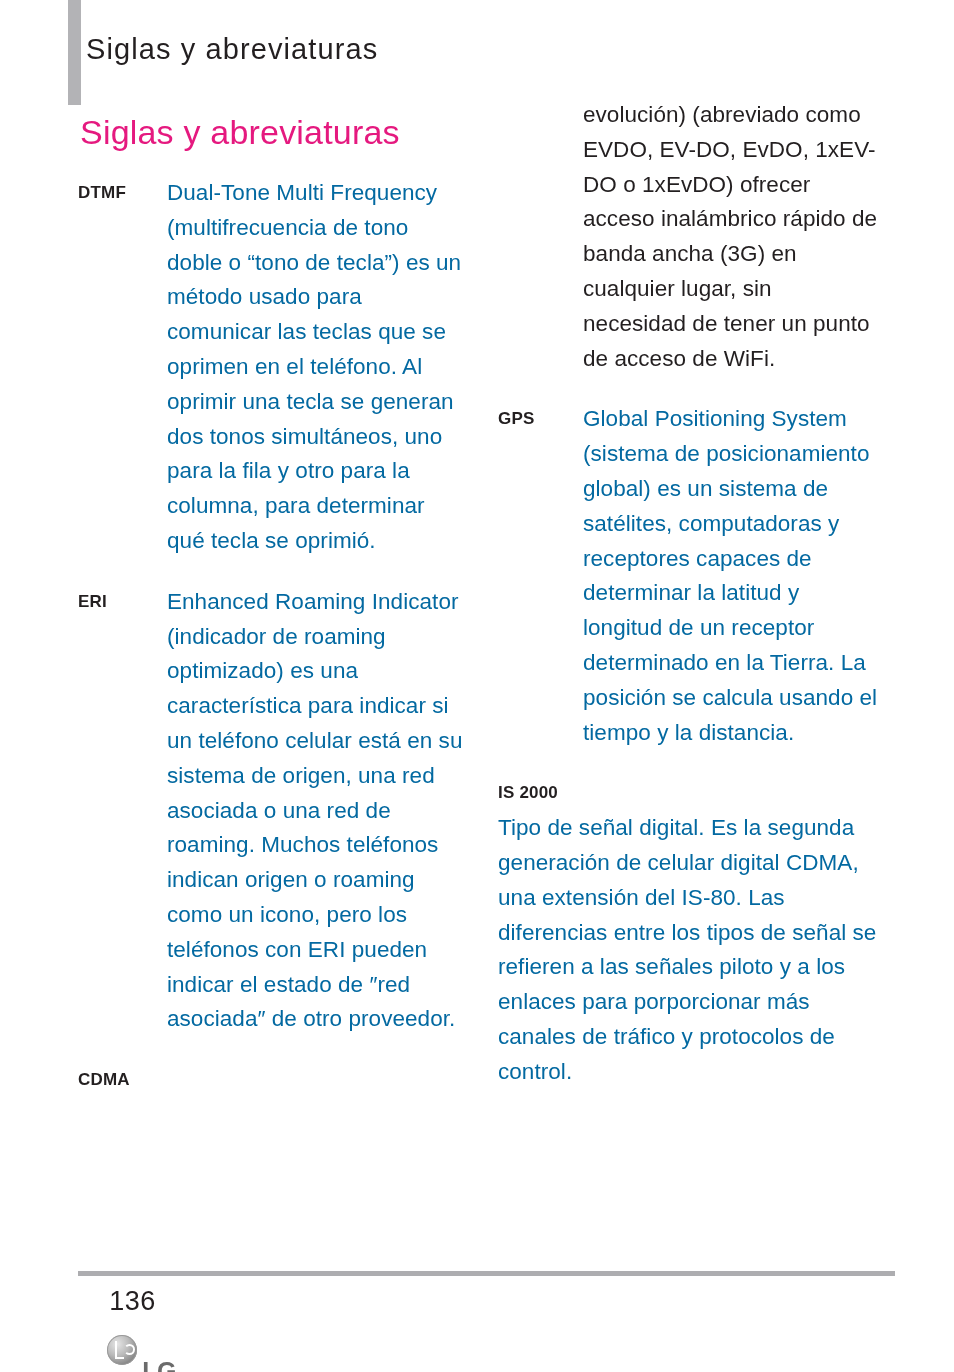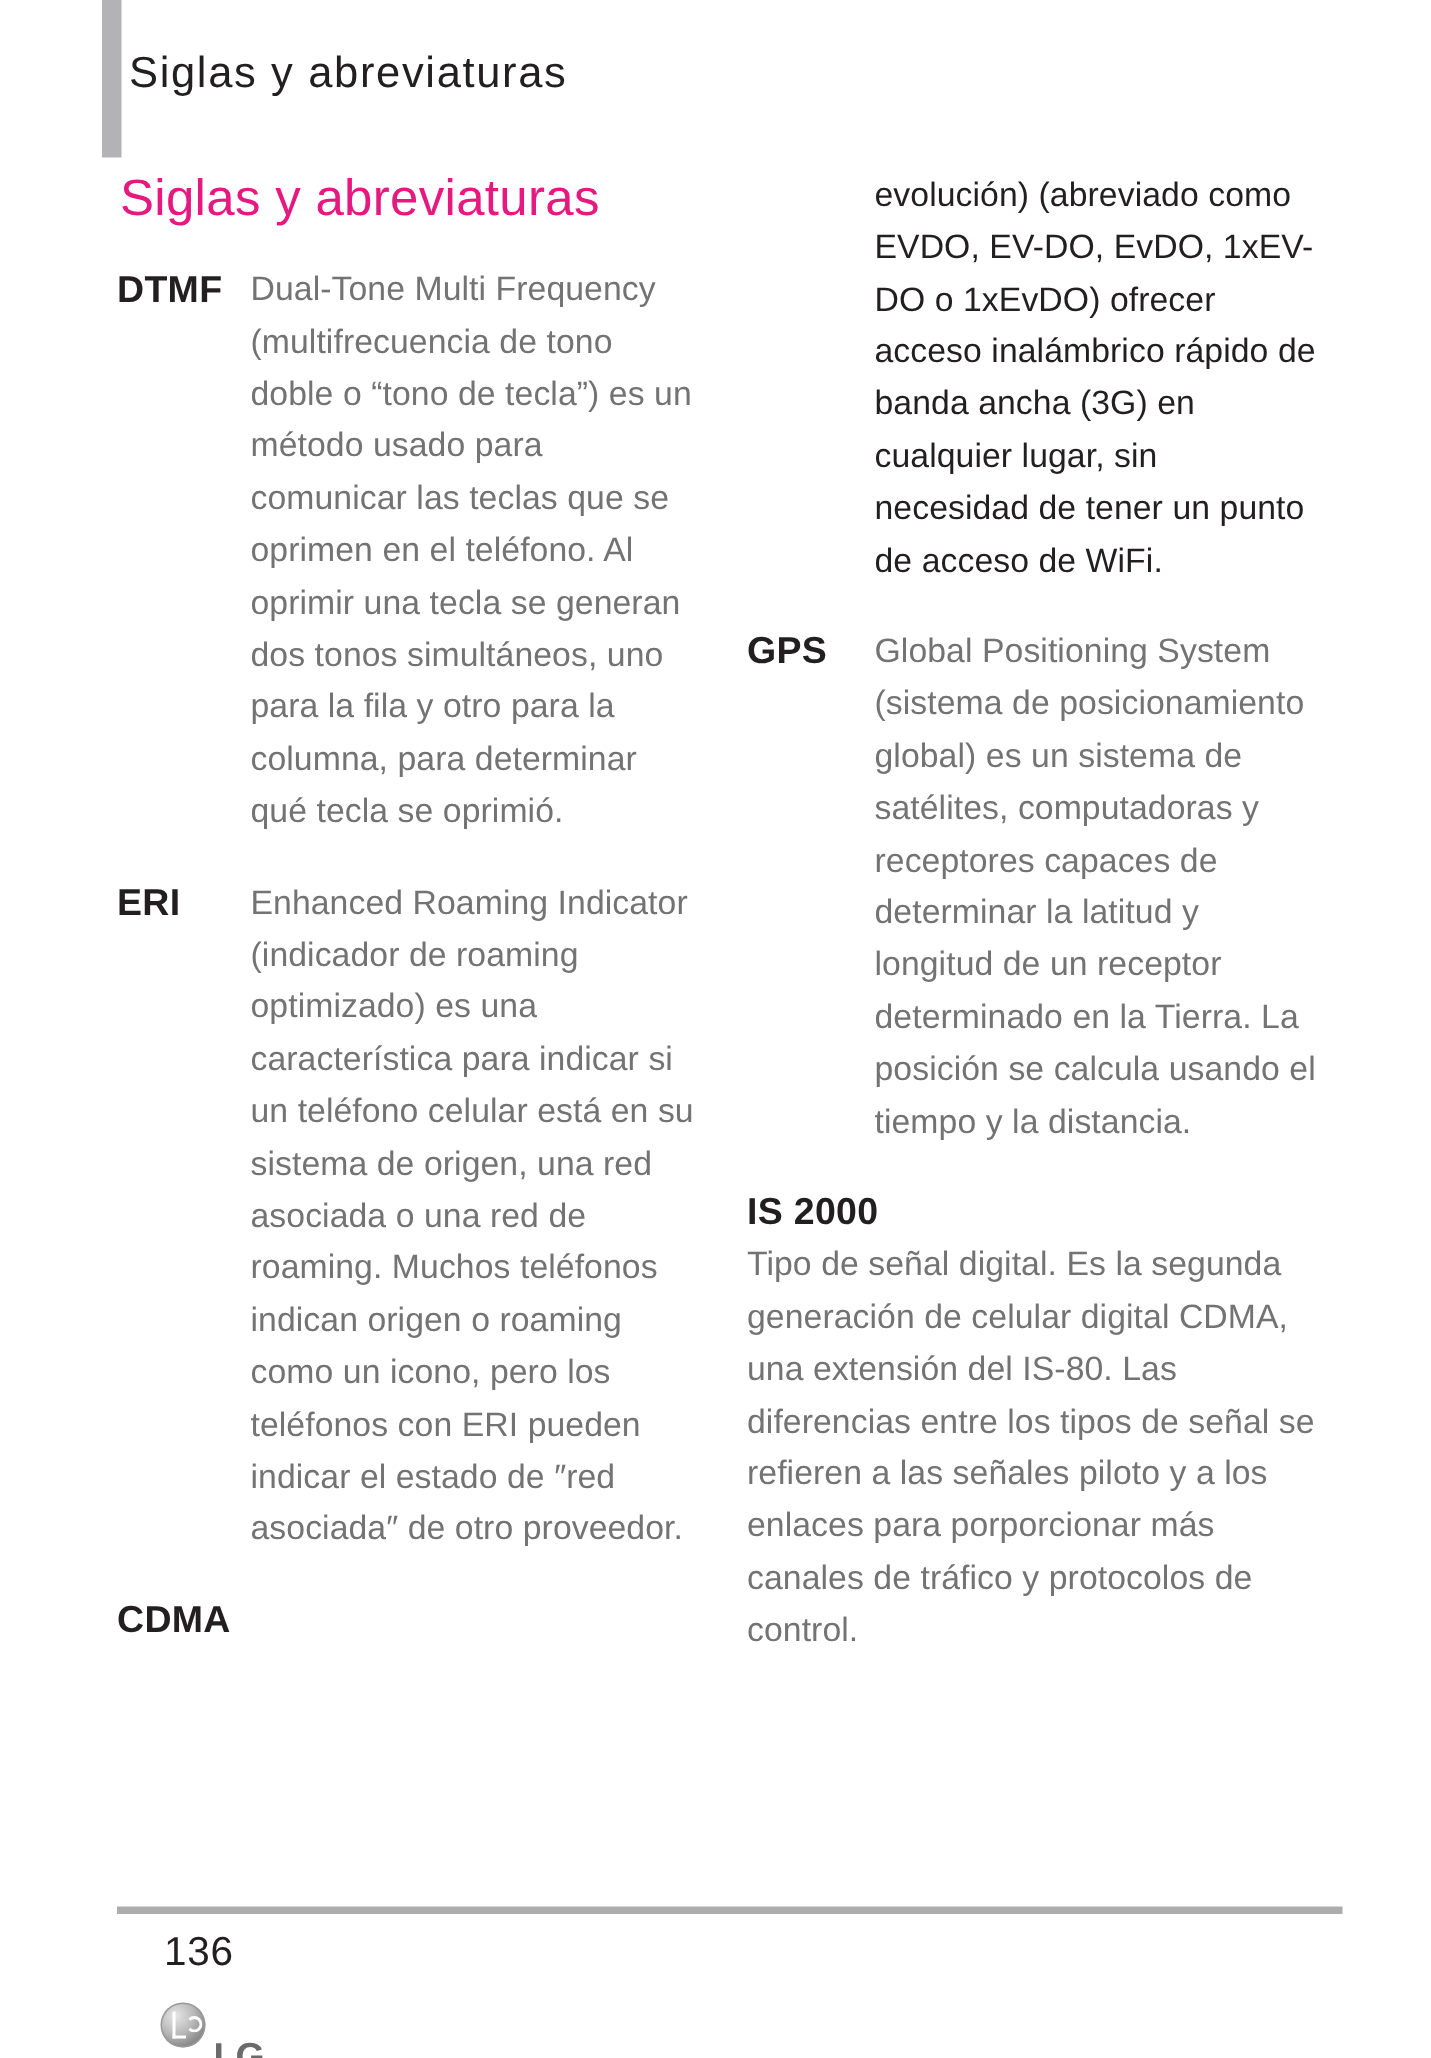--- a/index.html
+++ b/index.html
@@ -47,47 +47,47 @@
     color: #e5197f;
     white-space: nowrap;
   }
 
   
   .col {
     position: absolute;
     top: 176px;
   }
   .col-left  { left: 78px;  width: 385px; }
-  .col-right { left: 498px; width: 380px; top: 113px; }
+  .col-right { left: 498px; width: 380px; top: 98px; }
 
   .entry {
     display: flex;
     align-items: flex-start;
     margin-bottom: 26px;
   }
   .entry:last-child { margin-bottom: 0; flex-direction: column; }
 
   .term {
     flex: 0 0 auto;
-    font-size: 25px;
+    font-size: 17px;
     font-weight: 700;
     line-height: 34.8px;
     color: #231f20;
     letter-spacing: 0.2px;
     white-space: nowrap;
   }
   .col-left .term  { width: 89px; }
   .col-right .term { width: 85px; }
 
   .definition {
     flex: 1 1 auto;
     font-size: 22.5px;
     font-weight: 400;
     line-height: 34.8px;
-    color: #737373;
+    color: #0369a1;
     letter-spacing: 0.05px;
   }
 
   
   .continuation {
     margin-left: 85px;
     font-size: 22.5px;
     line-height: 34.8px;
     color: #231f20;
     letter-spacing: 0.05px;

